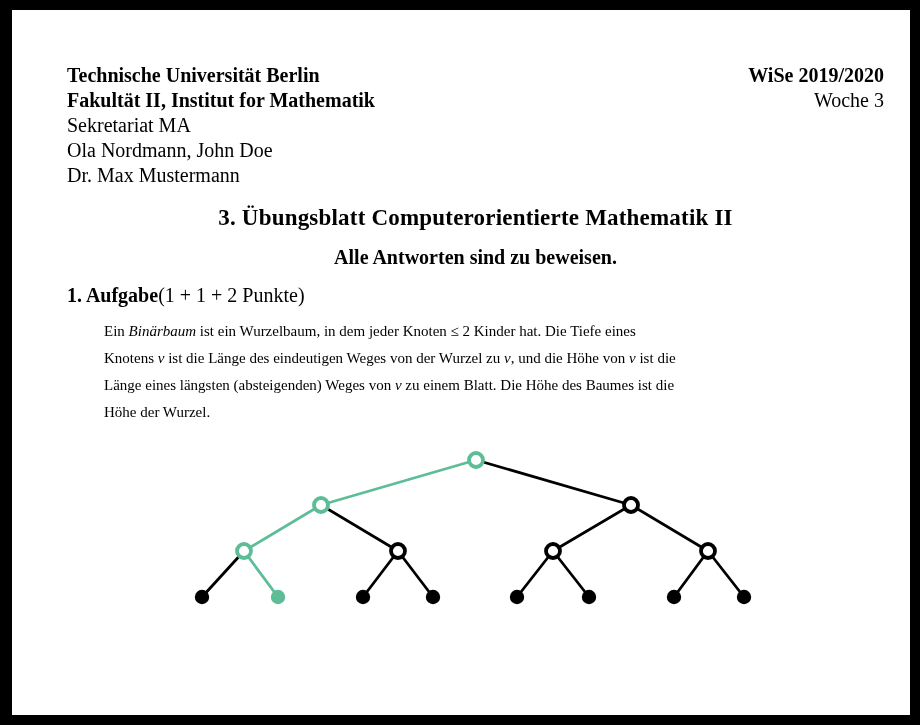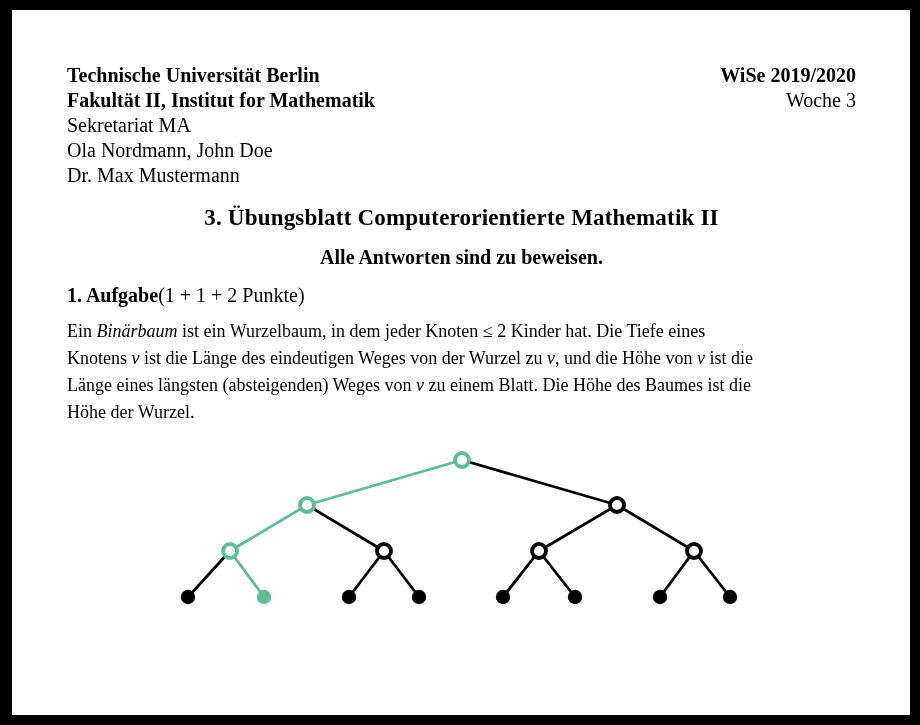--- a/index.html
+++ b/index.html
@@ -9,21 +9,21 @@
     background: #000000;
     position: relative;
     font-family: "Liberation Serif", "DejaVu Serif", serif;
     color: #000000;
   }
   .page {
     position: absolute;
     left: 12px; top: 10px; right: 10px; bottom: 10px;
     background: #ffffff;
     box-sizing: border-box;
-    padding: 53px 54px 0 55px;
+    padding: 53px 26px 0 55px;
     overflow: hidden;
   }
   .header-row {
     display: flex;
     justify-content: space-between;
     align-items: flex-start;
   }
   .header-left, .header-right {
     font-size: 20px;
     line-height: 25px;
@@ -53,22 +53,23 @@
     font-weight: 700;
   }
   .task-row {
     margin-top: 12px;
     display: flex;
     font-size: 20px;
     line-height: 26px;
   }
   .paragraph {
     margin-top: 10px;
-    font-size: 18px;
+    font-size: 15px;
     line-height: 27px;
+    margin-left: 37px;
   }
   .para-line { white-space: nowrap; }
   .tree-figure {
     display: block;
     margin: 8px auto 0 auto;
   }
 </style>
 </head>
 <body>
 

